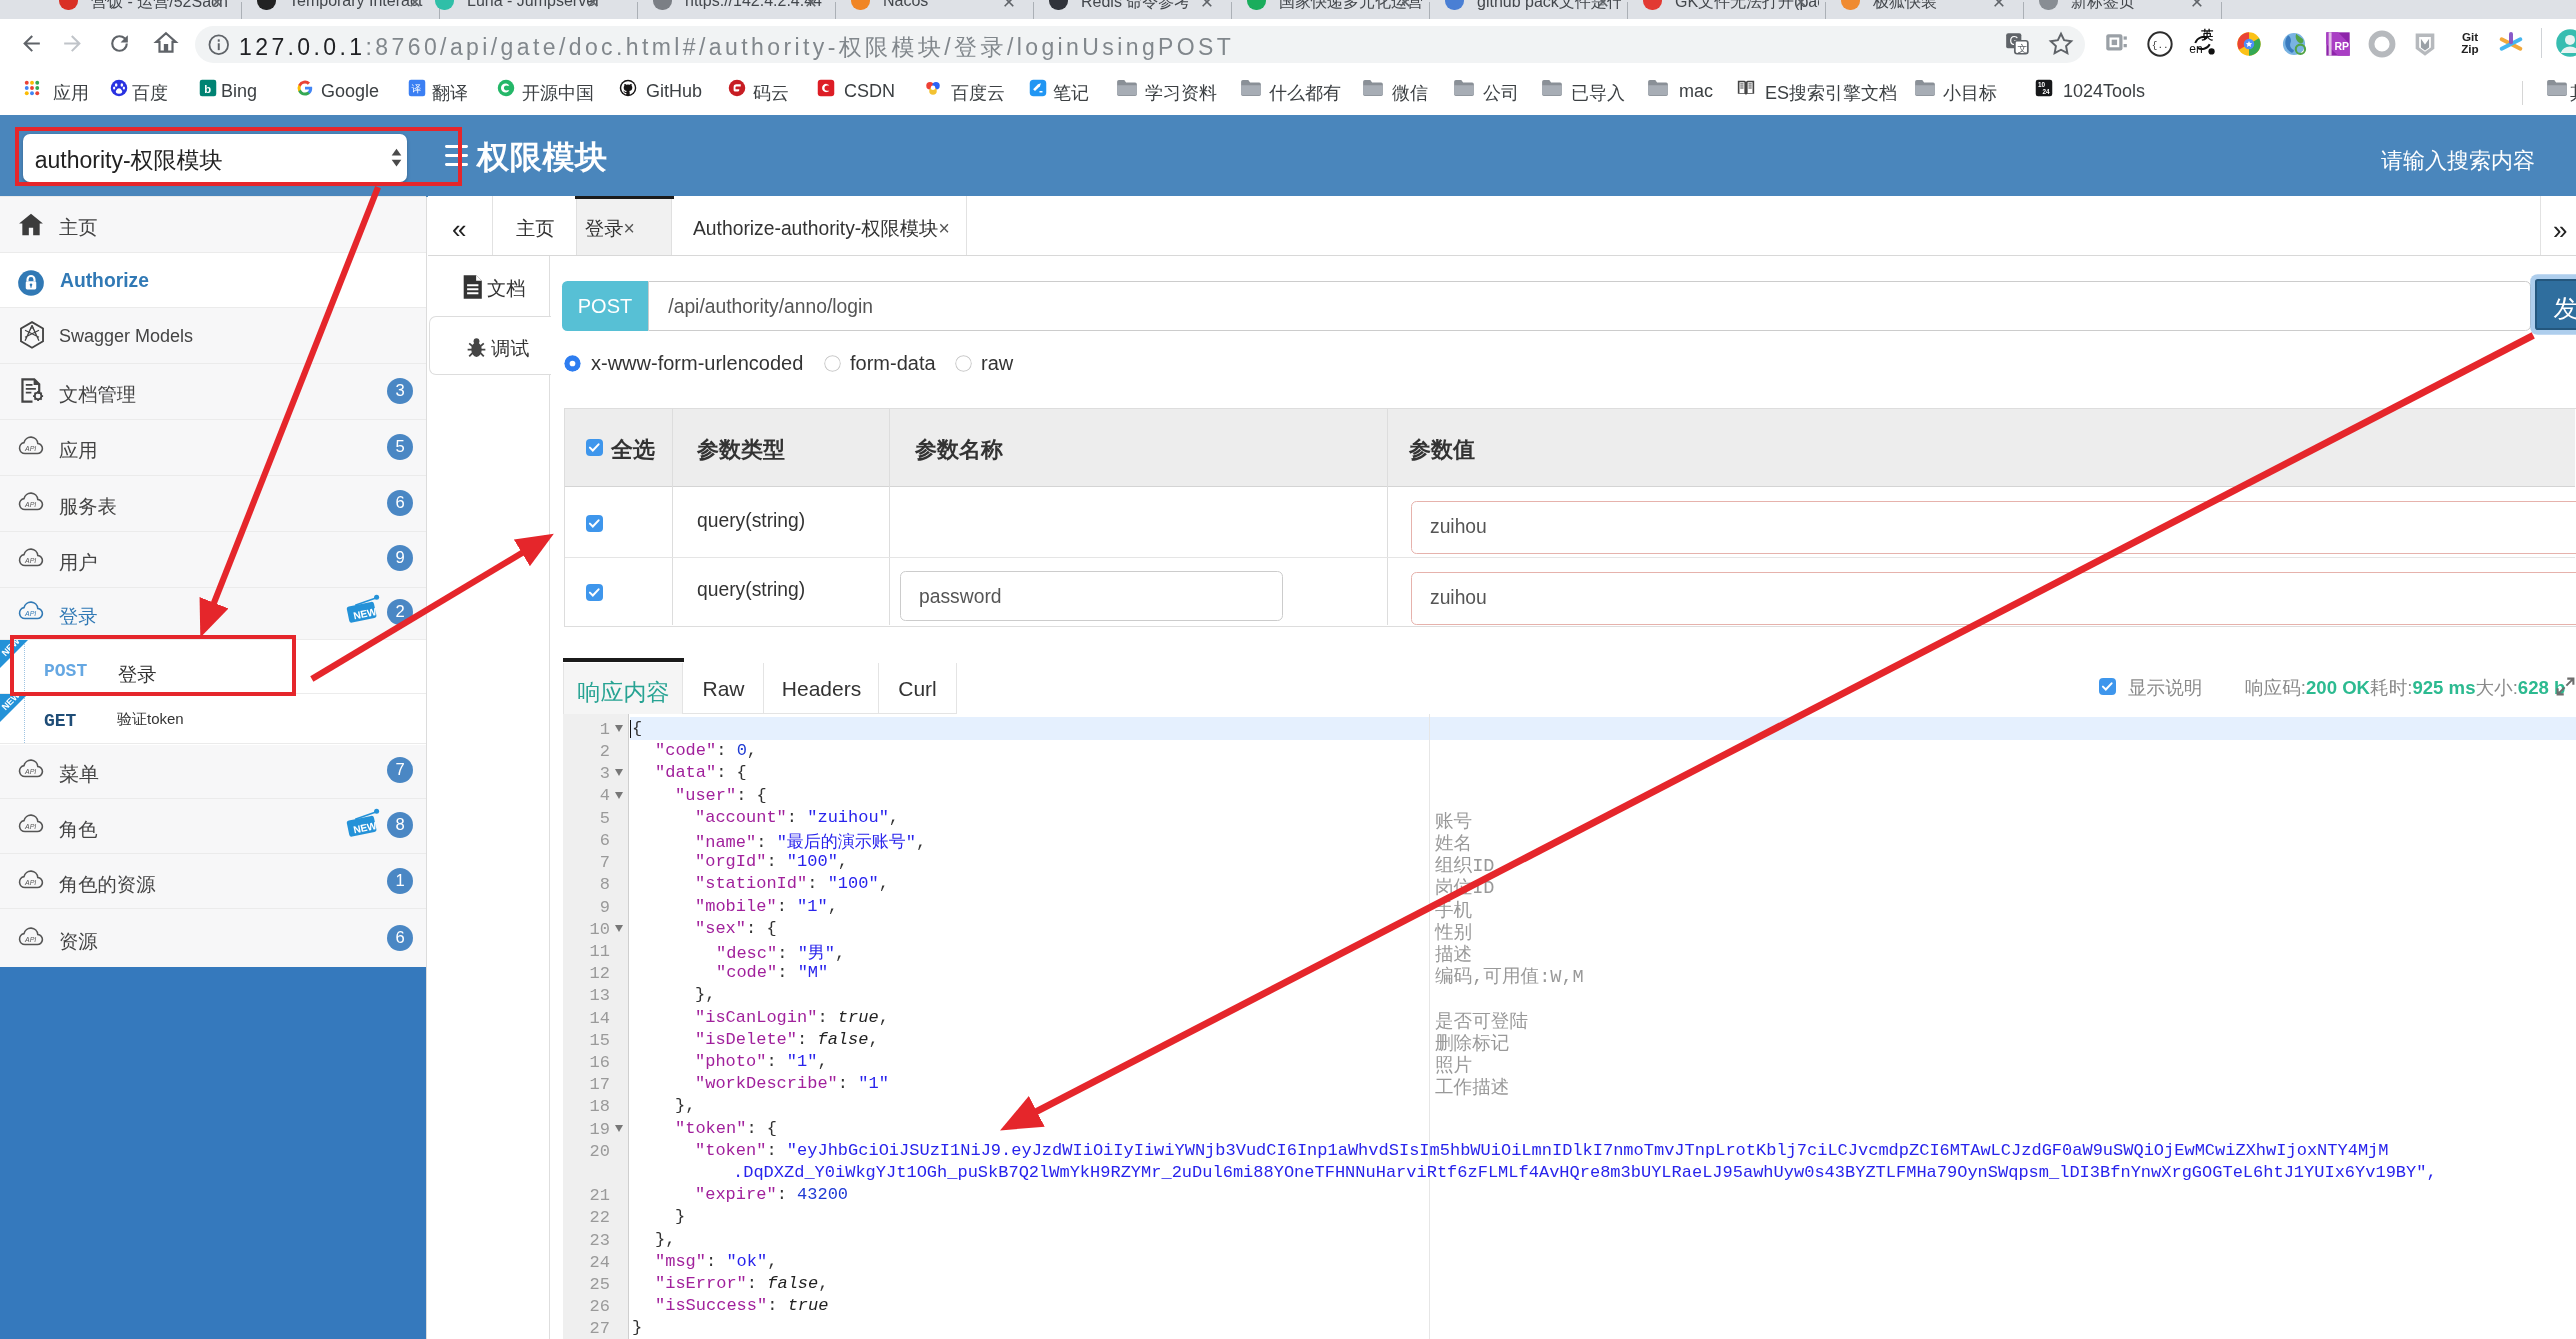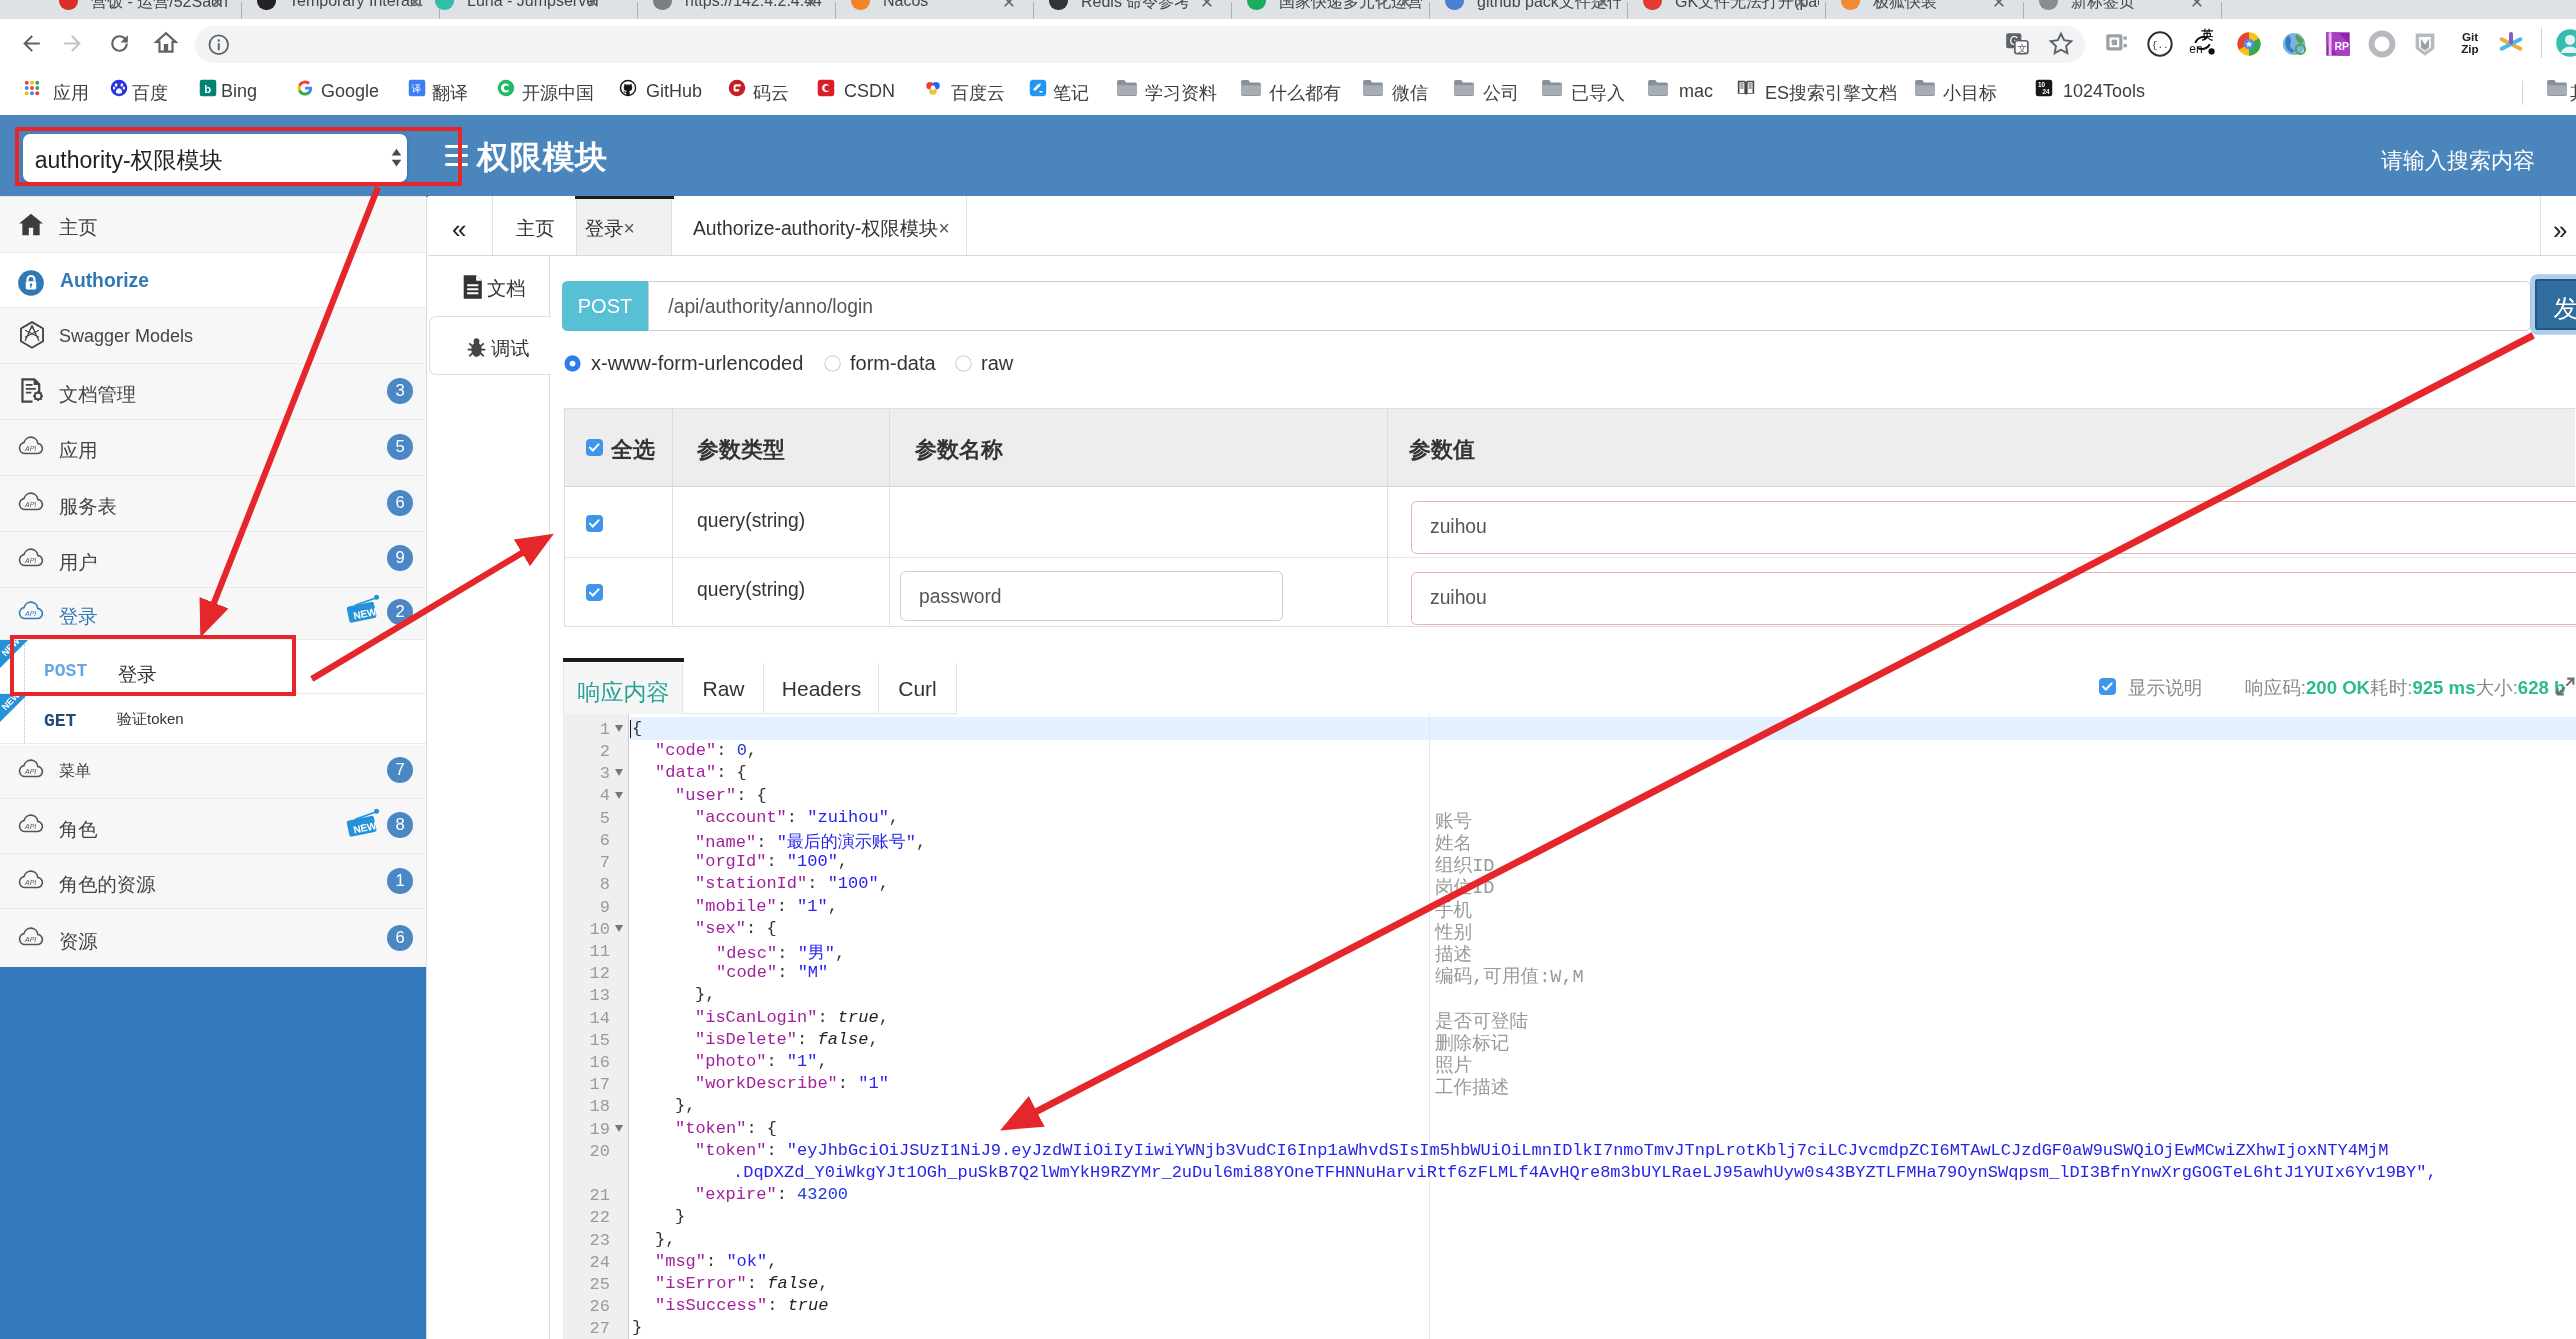--- a/index.html
+++ b/index.html
@@ -157,20 +157,21 @@
     </svg>
   <svg class="navic" style="left:153px;top:11px" width="26" height="26" viewBox="0 0 24 24">
       <path d="M12 3l9 8h-3v9h-5v-6h-2v6H6v-9H3l9-8z" fill="none" stroke="#5f6368" stroke-width="2"></path>
     </svg>
   <div id="pill"></div>
   <svg class="navic" style="left:207px;top:14px" width="23.5" height="23.5" viewBox="0 0 24 24">
       <circle cx="12" cy="12" r="9.5" fill="none" stroke="#5f6368" stroke-width="1.8"></circle>
       <rect x="11" y="10.5" width="2" height="7" fill="#5f6368"></rect>
       <rect x="11" y="6.5" width="2" height="2.4" fill="#5f6368"></rect>
     </svg>
+  <div id="urltxt">127.0.0.1<span class="gr">:8760/api/gate/doc.html#/authority-权限模块/登录/loginUsingPOST</span></div>
   <svg class="navic" style="left:2004px;top:12.4px" width="26" height="26" viewBox="0 0 24 24">
       <rect x="2" y="2" width="14" height="14" rx="2" fill="#5f6368"></rect>
       <text x="5" y="13" font-size="11" fill="#fff" font-family="Liberation Sans">G</text>
       <rect x="10" y="9" width="12" height="12" rx="2" fill="#fff" stroke="#5f6368" stroke-width="1.6"></rect>
       <text x="12.5" y="19" font-size="9" fill="#5f6368">文</text>
     </svg>
   <svg class="navic" style="left:2048px;top:12.4px" width="26" height="26" viewBox="0 0 24 24">
       <path d="M12 2.5l2.9 6 6.6.9-4.8 4.6 1.2 6.5-5.9-3.2-5.9 3.2 1.2-6.5L2.5 9.4l6.6-.9 2.9-6z" fill="none" stroke="#5f6368" stroke-width="1.8"></path>
     </svg>
   <svg class="navic" style="left:2103px;top:12.4px" width="26" height="26" viewBox="0 0 24 24">
@@ -470,21 +471,21 @@
   <div class="abs" style="left:117px;top:513px;font-size:15px;color:#333">验证token</div>
   <svg class="abs" style="left:0;top:497px" width="28" height="28" viewBox="0 0 20 20">
       <path d="M0 0h20L0 20z" fill="#2492d8"></path>
       <text x="1" y="9" font-size="6.5" fill="#fff" font-weight="bold" transform="rotate(-45 6 7)">NEW</text>
     </svg>
   <div class="mrow" style="top:546px;height:55px"></div>
   <svg class="abs" style="left:16.6px;top:562px" width="30" height="21" viewBox="0 0 30 20">
       <path d="M8 17a5.5 5.5 0 01-1-10.9A7 7 0 0120.8 7 5 5 0 0120 17z" fill="none" stroke="#555" stroke-width="1.6"></path>
       <text x="8" y="14" font-size="7" font-style="italic" fill="#555">API</text>
     </svg>
-  <div class="abs" style="left:59px;top:564px;font-size:16px;color:#444">菜单</div>
+  <div class="abs" style="left:59px;top:564px;font-size:20px;color:#444">菜单</div>
   <div class="badge" style="top:560px">7</div>
   <div class="mrow" style="top:601px;height:55px"></div>
   <svg class="abs" style="left:16.6px;top:617px" width="30" height="21" viewBox="0 0 30 20">
       <path d="M8 17a5.5 5.5 0 01-1-10.9A7 7 0 0120.8 7 5 5 0 0120 17z" fill="none" stroke="#555" stroke-width="1.6"></path>
       <text x="8" y="14" font-size="7" font-style="italic" fill="#555">API</text>
     </svg>
   <div class="abs" style="left:59px;top:619px;font-size:19.3px;color:#444">角色</div>
   <svg class="abs" style="left:345px;top:611px" width="38" height="34" viewBox="0 0 30 27">
       <circle cx="25" cy="2.5" r="2" fill="#2492d8"></circle>
       <path d="M25 3L8 9" stroke="#2492d8" stroke-width="1.2"></path>

